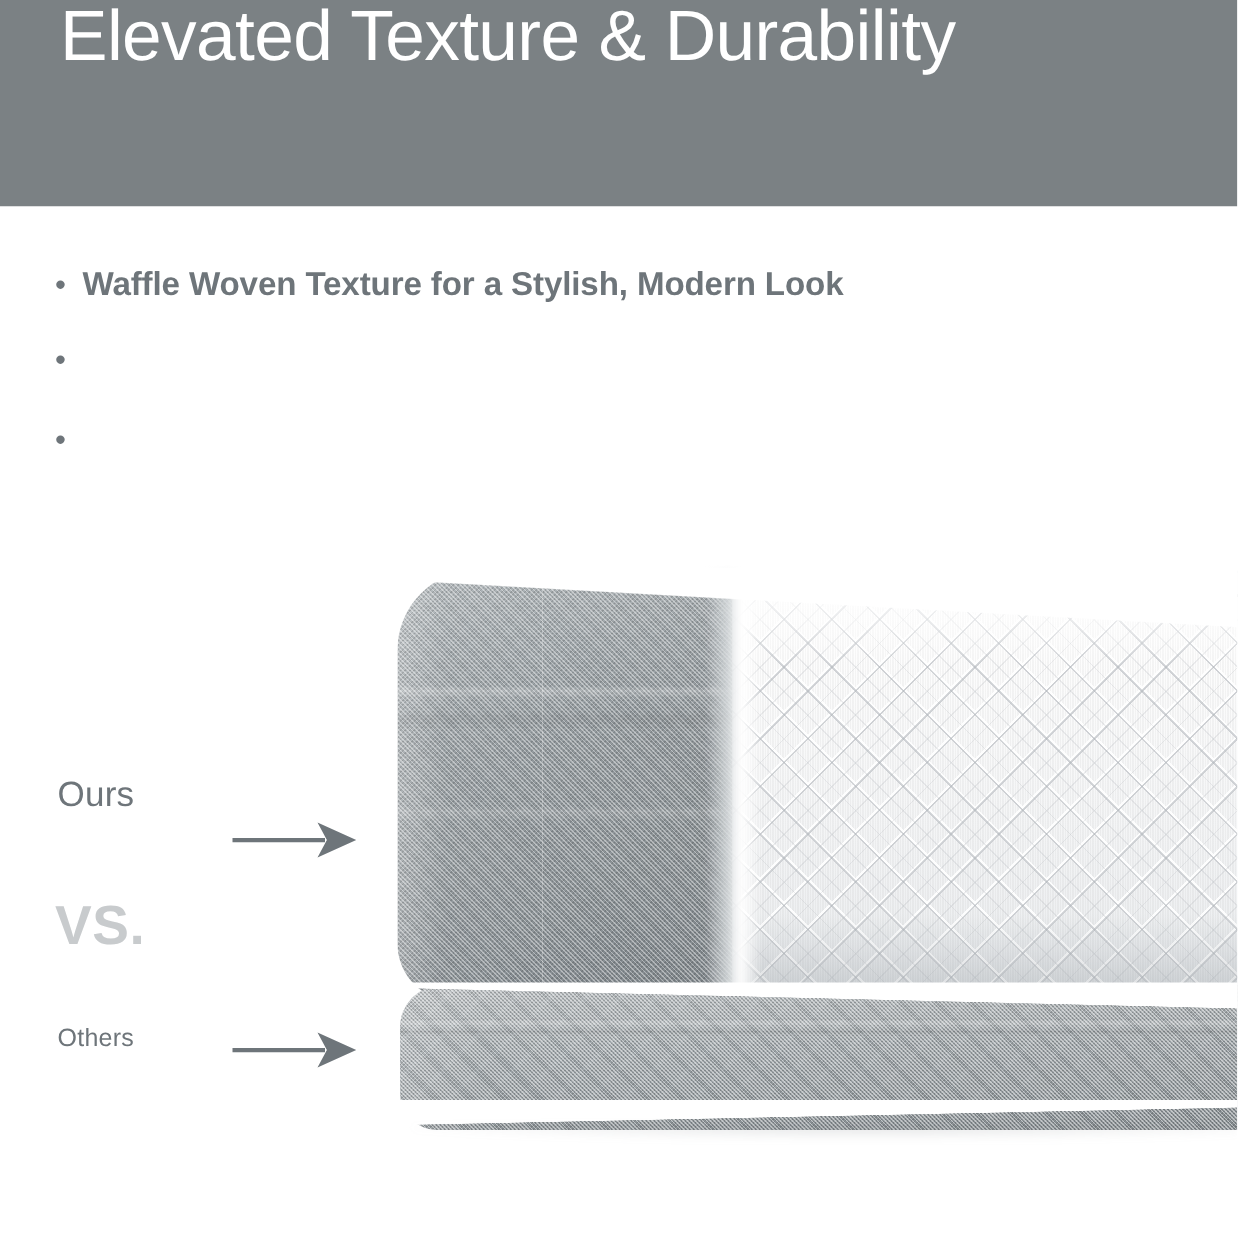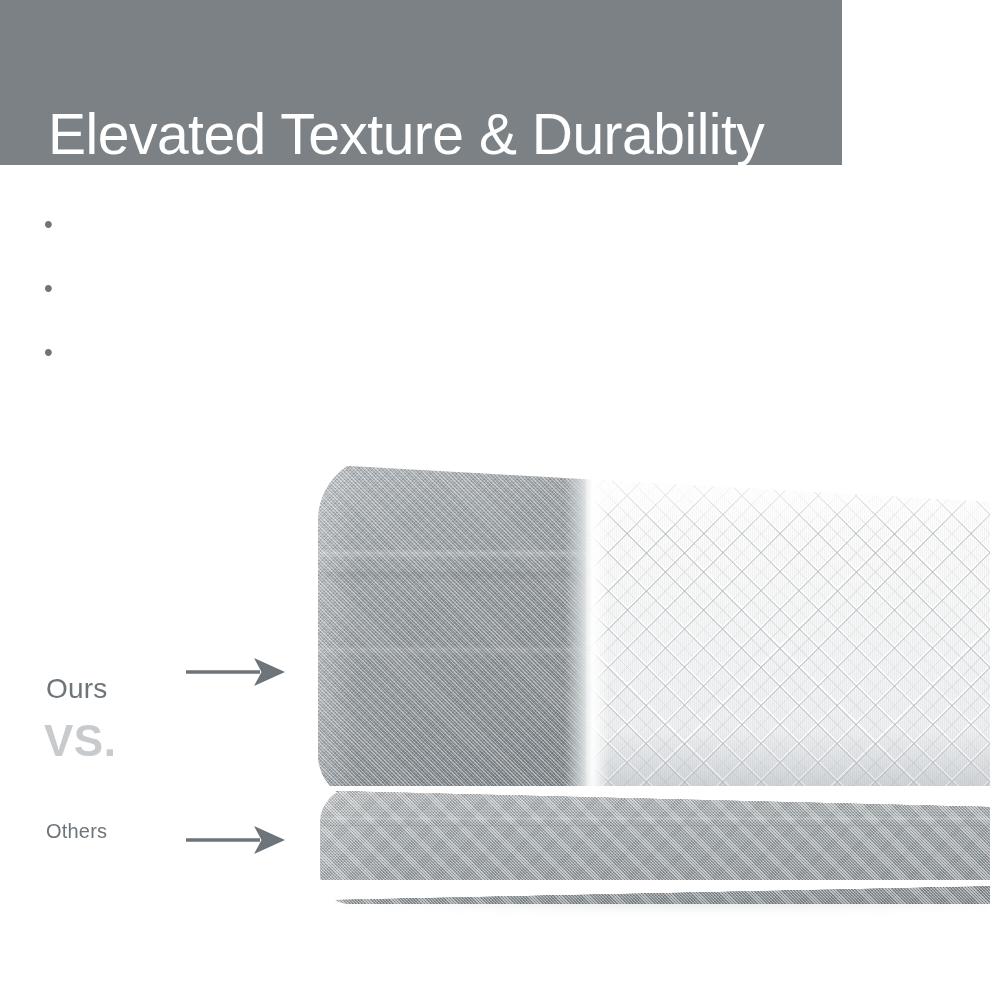--- a/index.html
+++ b/index.html
@@ -17,25 +17,25 @@
     height: 990px;
     background: #ffffff;
     overflow: hidden;
   }
 
   
   #header-banner {
     position: absolute;
     left: 0;
     top: 0;
-    width: 842px;
+    width: 990px;
     height: 165px;
     background: #7b8184;
     display: flex;
-    align-items: flex-end;
+    align-items: flex-start;
   }
   #header-title {
     color: #ffffff;
     font-size: 57px;
     font-weight: 400;
     letter-spacing: -0.5px;
     margin-left: 48px;
     line-height: 1.05;
     white-space: nowrap;
   }
@@ -275,21 +275,21 @@
     width: 660px;
     height: 12px;
     background: radial-gradient(ellipse at 55% 0%, rgba(120,126,130,0.22) 0%, rgba(120,126,130,0.07) 50%, rgba(255,255,255,0) 78%);
     filter: blur(3px);
   }
 
   
   #label-ours {
     position: absolute;
     left: 46px;
-    top: 673px;
+    top: 620px;
     color: #6e757a;
     font-size: 28px;
     font-weight: 400;
     letter-spacing: 0.2px;
   }
   #arrow-ours {
     position: absolute;
     left: 184px;
     top: 654px;
   }
@@ -323,20 +323,21 @@
 <div id="page">
 
   <div id="header-banner">
     <div id="header-title">Elevated Texture &amp; Durability</div>
   </div>
 
   <div id="bullet-list">
 
     <div class="bullet-row">
       <span class="bullet-dot">•</span>
+      <span class="bullet-text">Waffle Woven Texture for a Stylish, Modern Look</span>
     </div>
 
     <div class="bullet-row">
       <span class="bullet-dot">•</span>
     </div>
 
     <div class="bullet-row">
       <span class="bullet-dot">•</span>
     </div>
 

